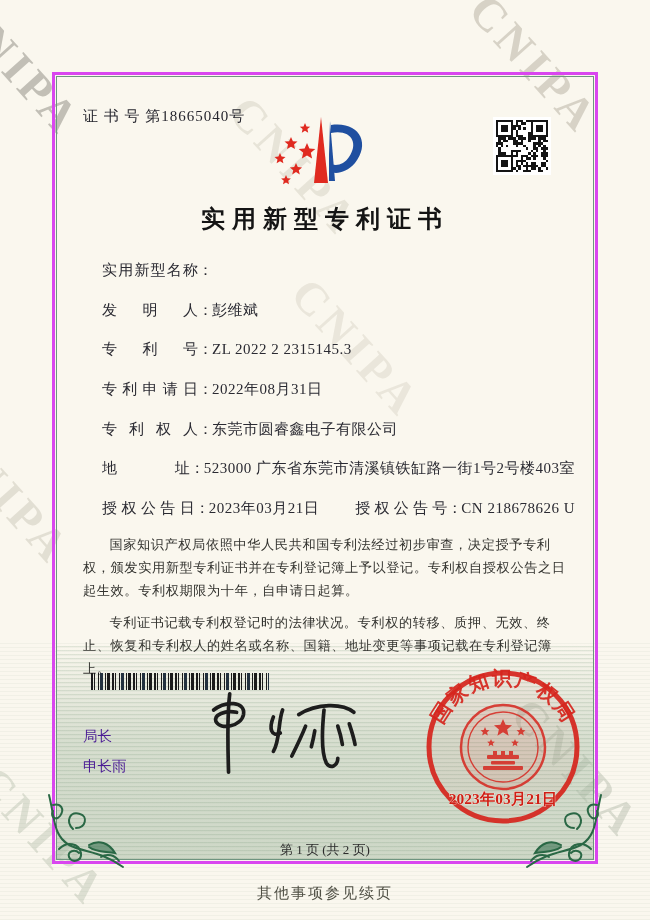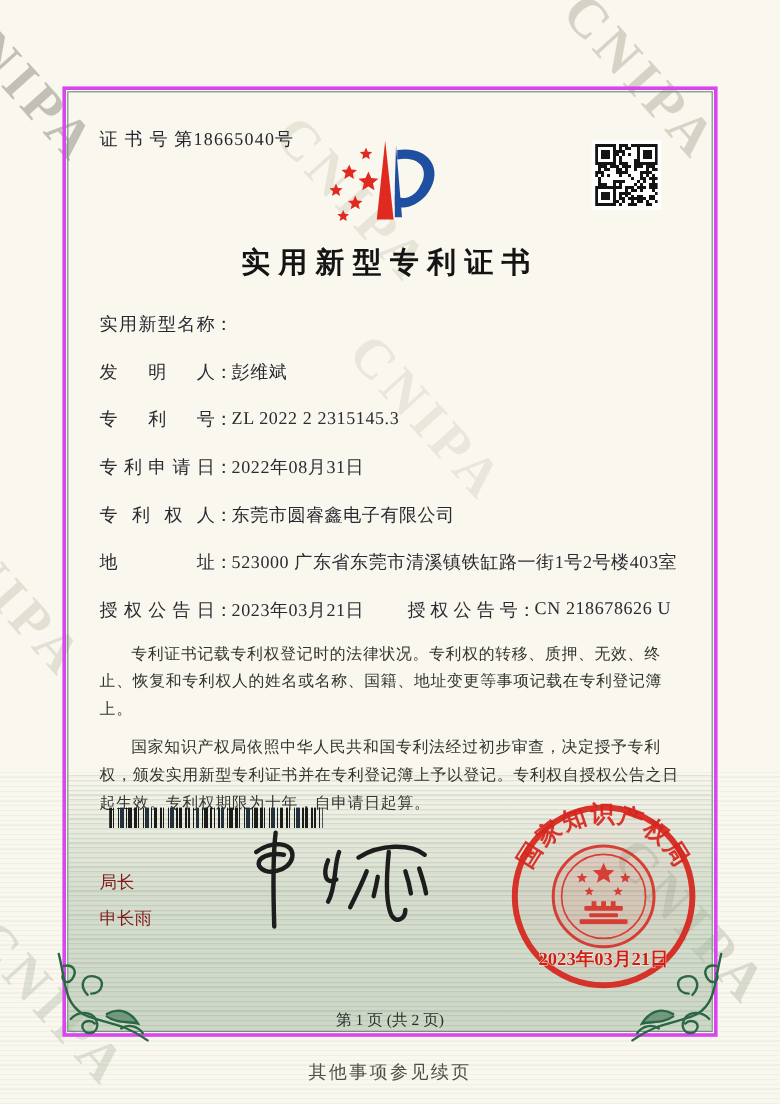--- a/index.html
+++ b/index.html
@@ -53,39 +53,39 @@
   .qr{position:absolute;left:438px;top:42px;width:58px;height:58px;background:#fff;padding:3px;box-sizing:border-box;}
   .qr svg{width:100%;height:100%;display:block;}
   .title{
     position:absolute;left:0;right:0;top:128px;text-align:center;
     font-size:24px;font-weight:bold;color:#141414;letter-spacing:7px;
   }
 
   
   .fields{position:absolute;left:28px;right:20px;top:176px;font-size:15px;color:#2a2a32;}
   .frow{height:39.6px;display:flex;align-items:center;white-space:nowrap;}
-  .flabel{display:inline-block;width:96px;text-align:justify;text-align-last:justify;}
+  .flabel{display:inline-block;width:96px;text-align:justify;text-align-last:justify;margin-left:19px;}
   .fcolon{display:inline-block;width:14px;}
   .fvalue{letter-spacing:.5px;}
   .pair2{margin-left:36px;display:flex;align-items:center;}
   .flabel2{display:inline-block;width:92px;text-align:justify;text-align-last:justify;}
 
   
   .paras{position:absolute;left:28px;right:24px;top:458px;font-size:13.2px;line-height:23px;color:#33332f;}
   .paras p{margin:0 0 9px 0;text-indent:2em;letter-spacing:.6px;}
 
   
   .barcode{
     position:absolute;left:36px;top:598px;width:178px;height:17px;
     background:repeating-linear-gradient(90deg,
       #1b1b1b 0 2px,transparent 2px 3px,#1b1b1b 3px 4px,transparent 4px 7px,
       #1b1b1b 7px 8px,transparent 8px 9px,#23313f 9px 12px,transparent 12px 14px,
       #1b1b1b 14px 15px,transparent 15px 16px,#1b1b1b 16px 19px,transparent 19px 21px);
   }
-  .signer{position:absolute;left:28px;top:646px;font-size:14.5px;line-height:30px;color:#7f1d1d;
+  .signer{position:absolute;left:28px;top:646px;font-size:14.5px;line-height:30px;color:#4c1d95;
           font-family:"Liberation Sans","DejaVu Sans",sans-serif;}
   .signature{position:absolute;left:118px;top:612px;width:210px;height:92px;}
   .seal{position:absolute;left:368px;top:592px;width:160px;height:160px;z-index:4;}
   .page-no{position:absolute;left:0;right:0;top:766px;text-align:center;font-size:13px;color:#2c2c2c;}
 
   .footer-note{
     position:absolute;left:0;right:0;top:884px;text-align:center;
     font-size:15px;color:#4f4f44;letter-spacing:2px;z-index:2;
   }
 </style>
@@ -433,22 +433,22 @@
           <span class="fvalue">2023年03月21日</span>
         <span class="pair2">
           <span class="flabel2">授权公告号</span>
             <span class="fcolon">：</span>
             <span class="fvalue">CN 218678626 U</span>
         </span>
       </div>
     </div>
 
     <div class="paras">
+      <p>国家知识产权局依照中华人民共和国专利法经过初步审查，决定授予专利权，颁发实用新型专利证书并在专利登记簿上予以登记。专利权自授权公告之日起生效。专利权期限为十年，自申请日起算。</p>
       <p>专利证书记载专利权登记时的法律状况。专利权的转移、质押、无效、终止、恢复和专利权人的姓名或名称、国籍、地址变更等事项记载在专利登记簿上。</p>
-      <p>国家知识产权局依照中华人民共和国专利法经过初步审查，决定授予专利权，颁发实用新型专利证书并在专利登记簿上予以登记。专利权自授权公告之日起生效。专利权期限为十年，自申请日起算。</p>
     </div>
 
     <div class="barcode"></div>
 
     <div class="signer">
       <div>局长</div>
       <div>申长雨</div>
     </div>
 
     <svg class="signature" viewBox="0 0 160 80">

